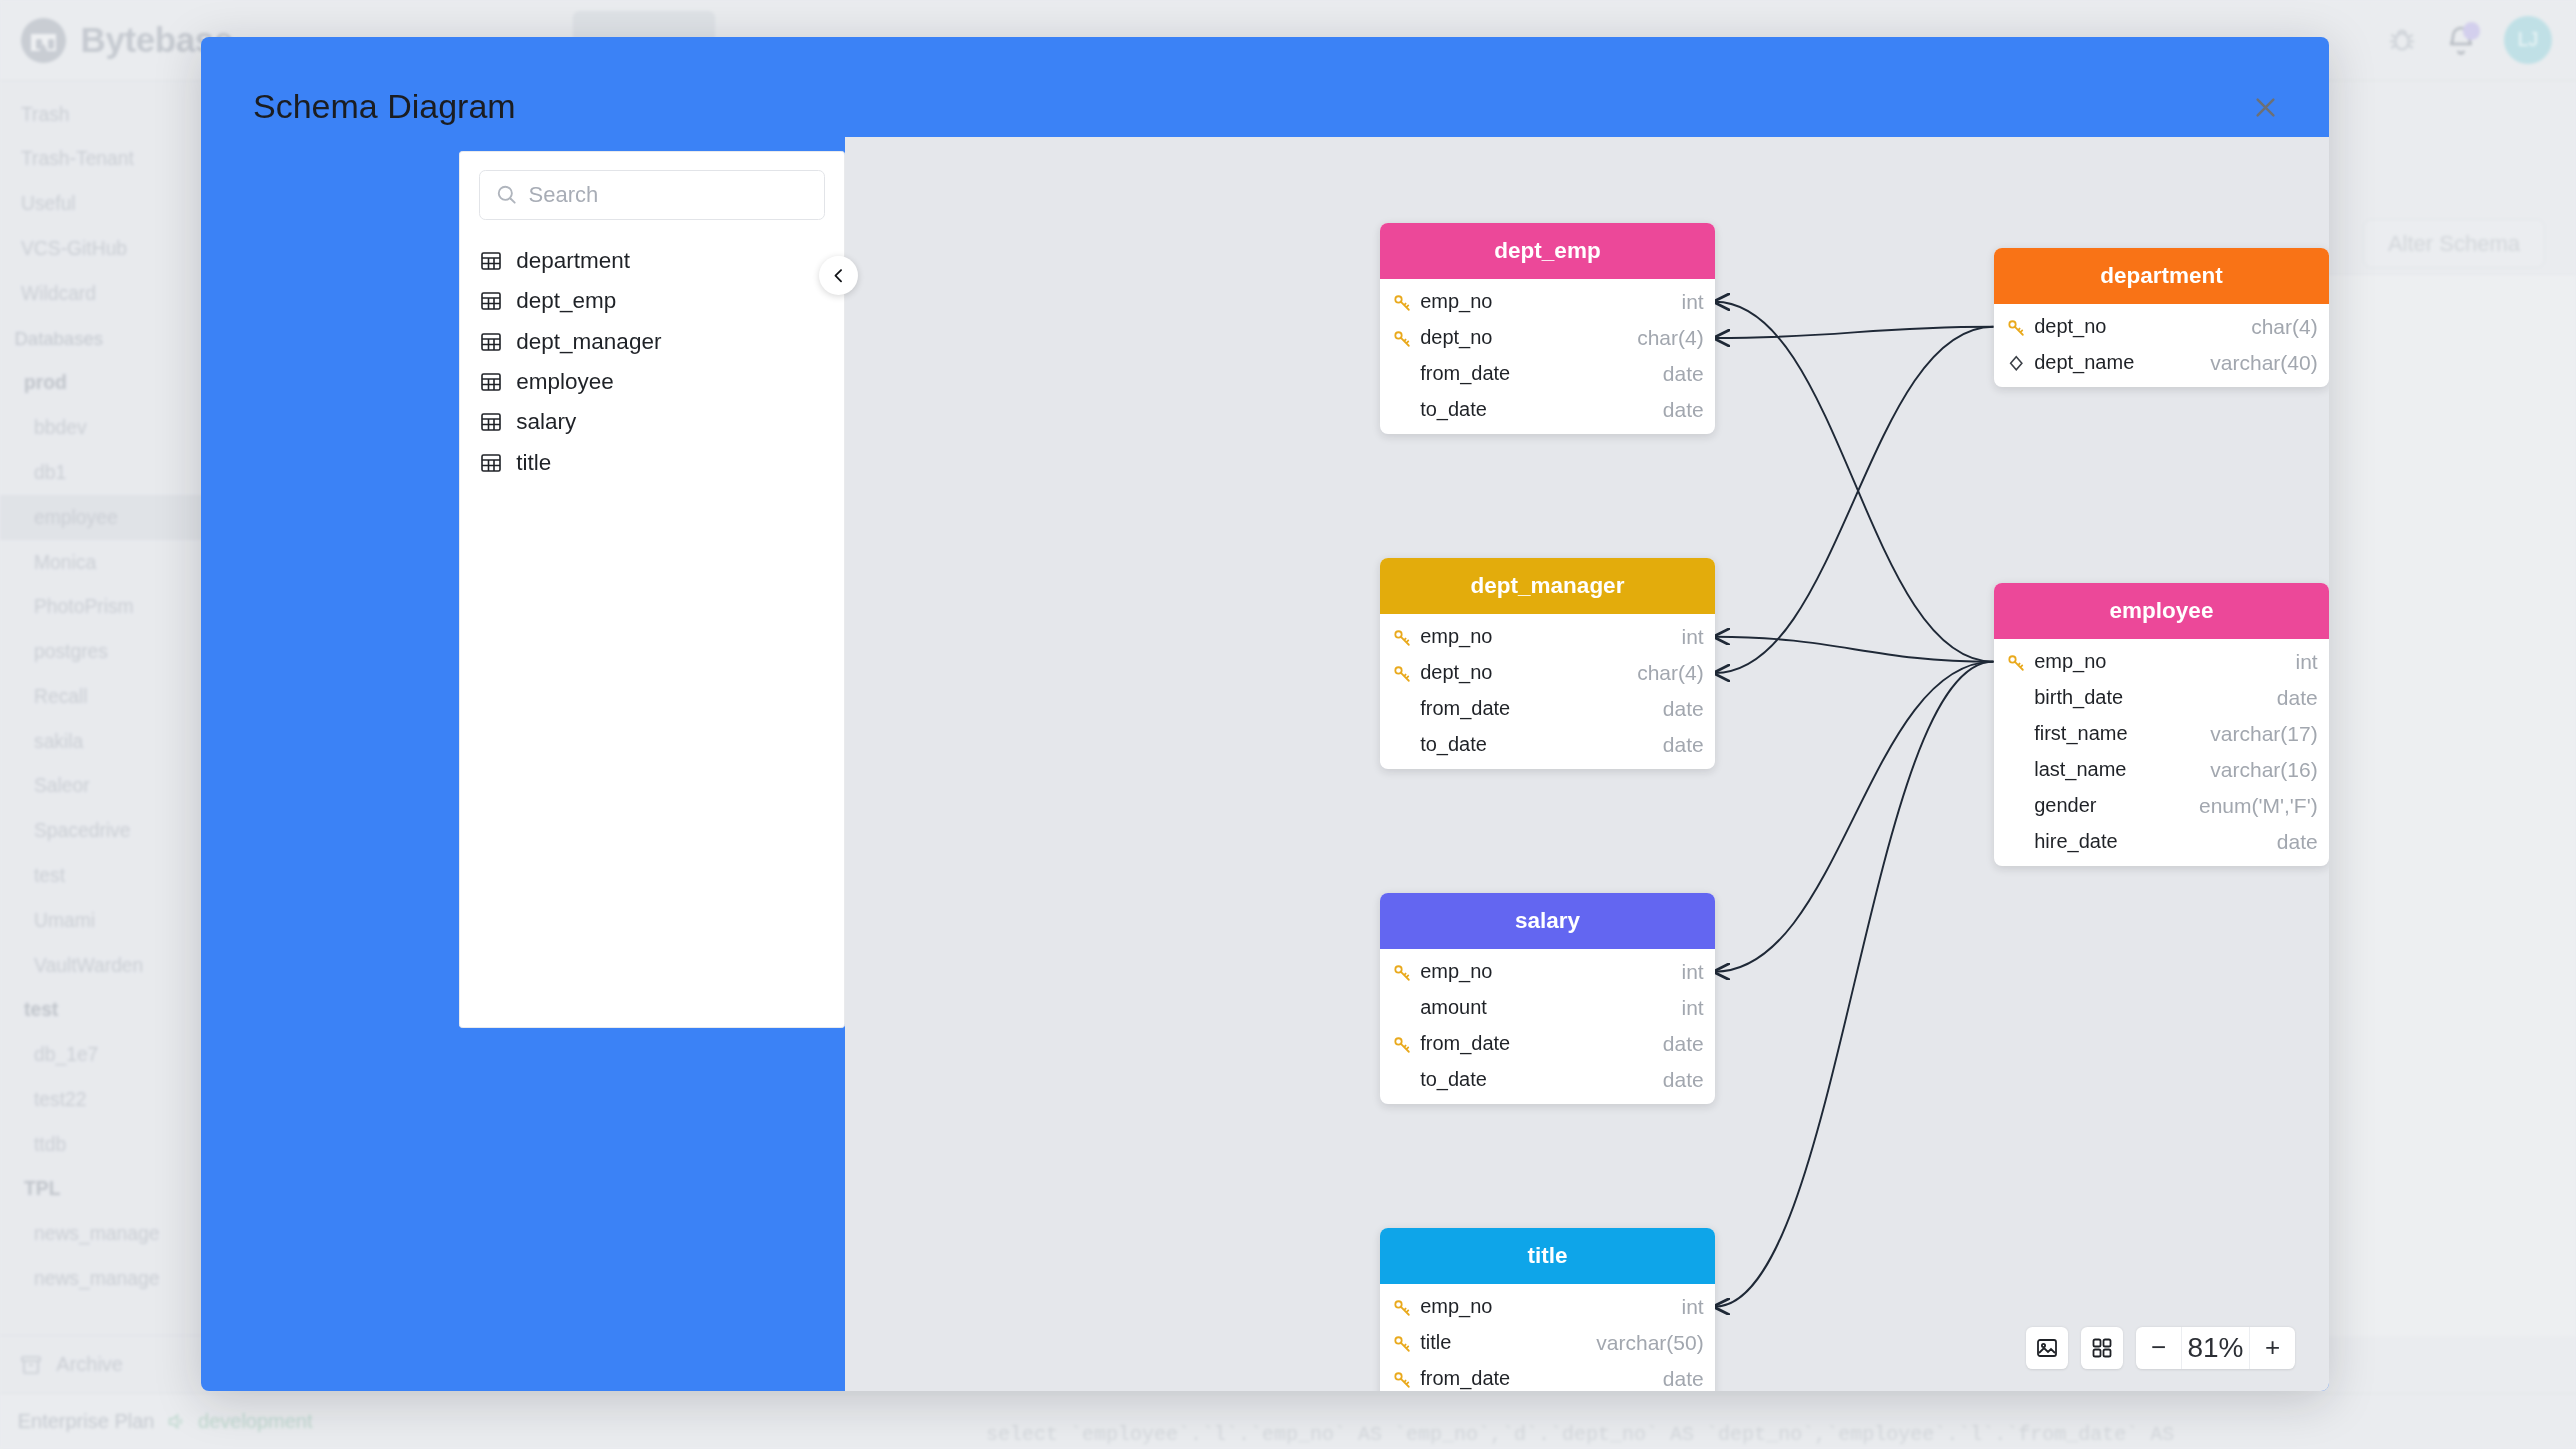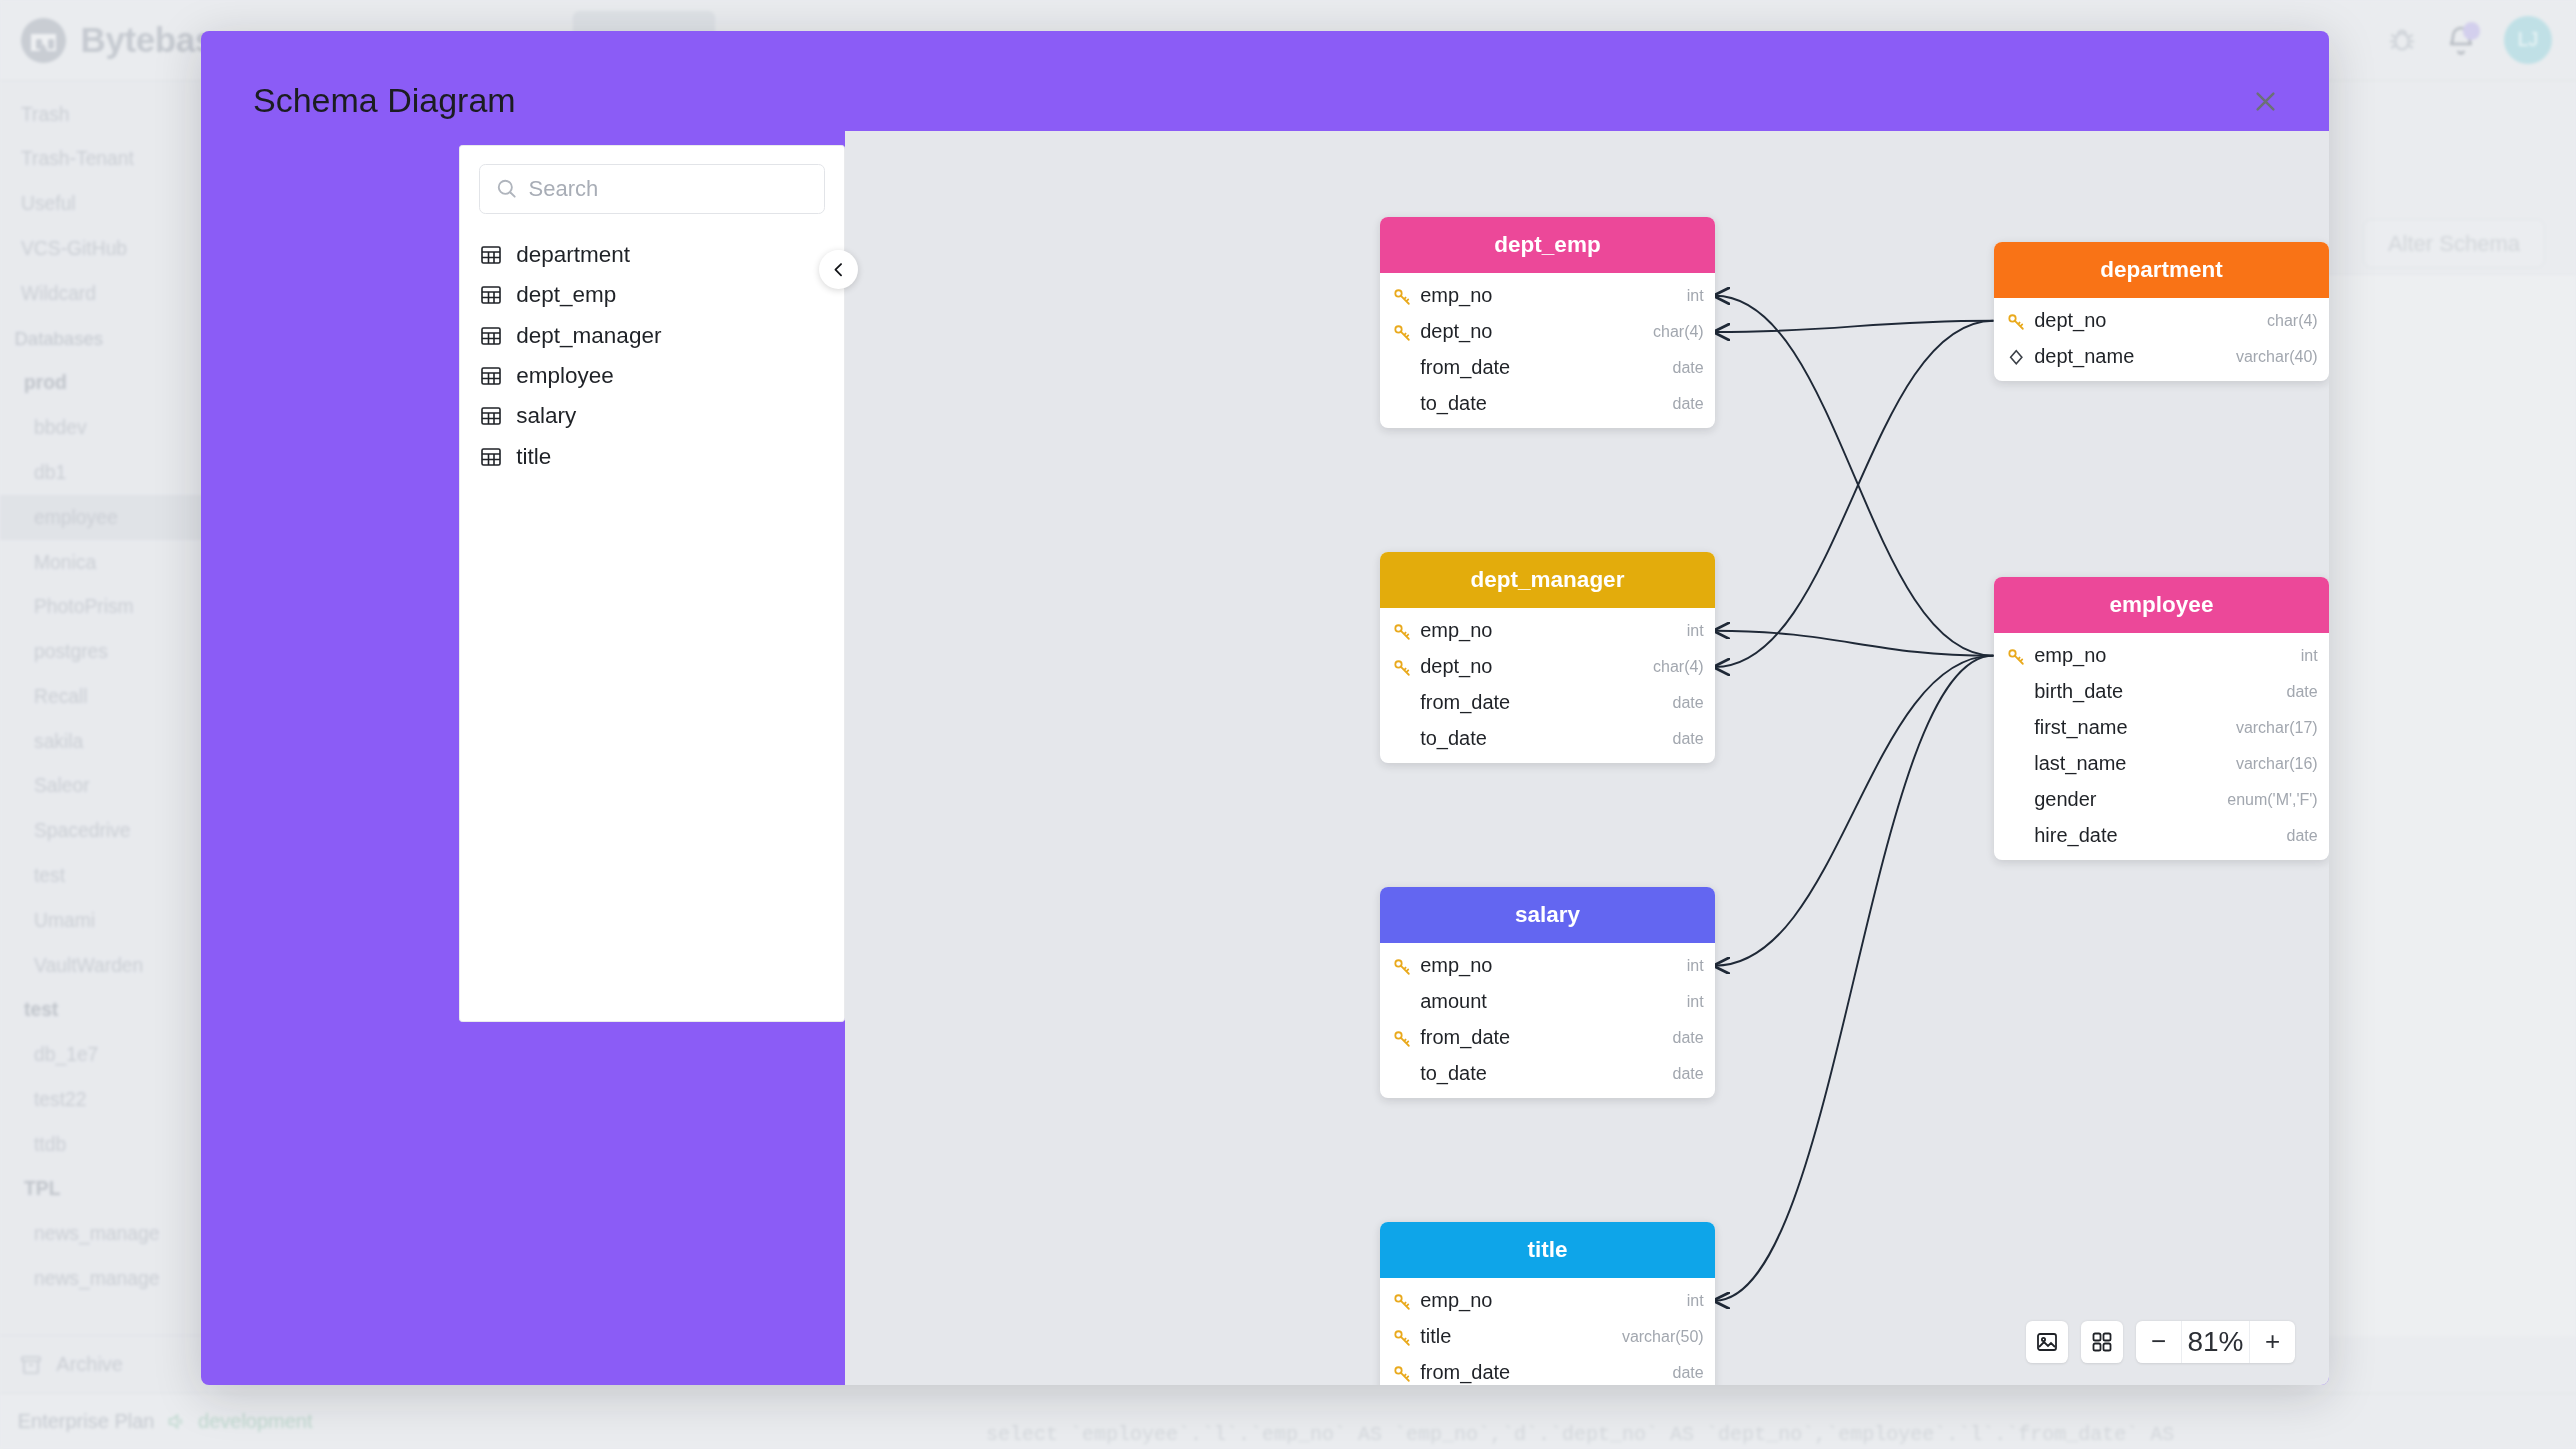--- a/index.html
+++ b/index.html
@@ -106,22 +106,22 @@
     font-size: 20px; color: #c5cad0; white-space: nowrap;
   }
 
   
   #modal-scrim {
     position: absolute; inset: 0;
     background: rgba(255,255,255,0.28);
   }
   #modal {
     position: absolute;
-    left: 201px; top: 31px; width: 2128px; height: 1354px;
-    background: #8b5cf6;
+    left: 201px; top: 37px; width: 2128px; height: 1354px;
+    background: #3b82f6;
     border-radius: 8px;
     box-shadow: 0 9.7px 48px rgba(20,24,32,0.18);
     overflow: hidden;
   }
   #modal-title {
     position: absolute; left: 52px; top: 50px;
     font-size: 34px; color: #1b1d21; font-weight: 400;
   }
   #modal-close {
     position: absolute; right: 39px; top: 45px;
@@ -199,21 +199,21 @@
   }
   .node-body { padding: 4.8px 0 6.4px 0; }
   .col-row {
     display: flex; align-items: center;
     height: 36px;
     padding: 0 11.3px 0 11.3px;
   }
   .col-icon { width: 22.5px; height: 22.5px; flex: none; margin-right: 6.4px; }
   .col-icon.empty { visibility: hidden; }
   .col-name { font-size: 20px; color: #1f2227; }
-  .col-type { margin-left: auto; font-size: 16px; color: #a2a7af; }
+  .col-type { margin-left: auto; font-size: 21px; color: #a2a7af; }
 
   
   #canvas-toolbar {
     position: absolute; right: 34px; bottom: 22.5px;
     display: flex; align-items: center; gap: 13px; z-index: 8;
   }
   .tb-btn {
     width: 42px; height: 42px;
     background: #fff; border-radius: 6.4px;
     display: flex; align-items: center; justify-content: center;

